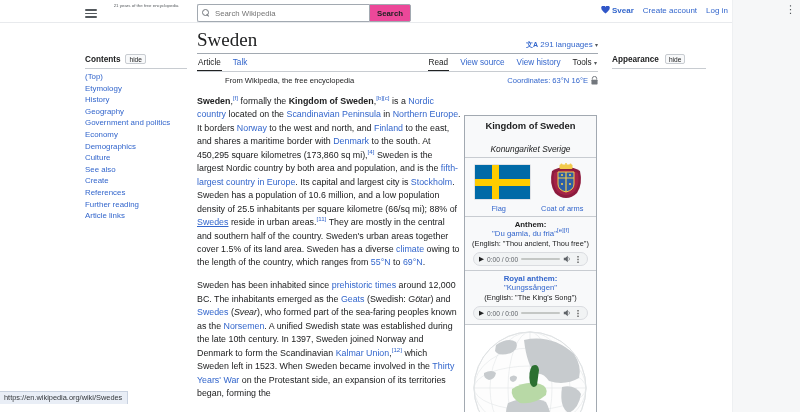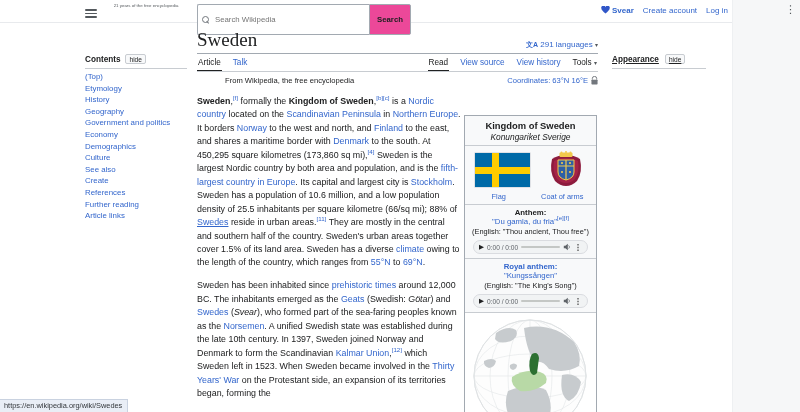--- a/index.html
+++ b/index.html
@@ -10,21 +10,21 @@
   #gutter{position:absolute;left:732px;top:0;width:68px;height:412px;background:#f6f7f8;border-left:1px solid #eef0f2;}
   #gutter .dots{position:absolute;right:4px;top:3px;font-size:11px;color:#54595d;cursor:pointer;letter-spacing:0;}
 
   
   #header{position:absolute;left:0;top:0;width:732px;height:23px;background:#fff;border-bottom:1px solid #e8eaed;}
   #hamburger{position:absolute;left:85px;top:7px;width:12px;cursor:pointer;}
   #hamburger i{display:block;height:1.6px;background:#54595d;margin:2px 0;border-radius:1px;}
   #logo{position:absolute;left:110px;top:2px;width:72px;text-align:center;cursor:pointer;}
   #logo .wm{font-family:"Liberation Serif",serif;font-weight:bold;font-size:10px;letter-spacing:.6px;color:#101418;}
   #logo .tag{font-size:4.4px;color:#54595d;margin-top:1px;white-space:nowrap;}
-  #searchwrap{position:absolute;left:197px;top:4px;display:flex;height:31px;}
+  #searchwrap{position:absolute;left:197px;top:4px;display:flex;height:18px;}
   #searchbox{display:flex;align-items:center;width:172px;border:1px solid #a2a9b1;border-right:none;border-radius:2px 0 0 2px;background:#fff;padding:0 4px;}
   #searchbox input{border:none;outline:none;flex:1;font-size:7.8px;color:#202122;background:transparent;font-family:"Liberation Sans",sans-serif;}
   #searchbtn{border:1px solid #a2a9b1;background:#ec4899;border-radius:0 2px 2px 0;font-size:7.8px;font-weight:bold;color:#202122;padding:0 7px;cursor:pointer;}
   .mag{width:8px;height:8px;margin-right:3px;position:relative;flex:none;}
   .mag::before{content:"";position:absolute;left:0;top:0;width:5px;height:5px;border:1.2px solid #72777d;border-radius:50%;}
   .mag::after{content:"";position:absolute;left:5.4px;top:5.4px;width:3px;height:1.2px;background:#72777d;transform:rotate(45deg);transform-origin:0 0;}
   #hdr-right{position:absolute;left:601px;top:6px;display:flex;gap:9px;align-items:center;font-size:8px;white-space:nowrap;}
   #hdr-right .lk{color:#3366cc;cursor:pointer;}
   .heart{width:9px;height:8px;display:inline-block;vertical-align:-1px;margin-right:2px;}
 
@@ -56,46 +56,46 @@
 
   
   .lnk{color:#3366cc;cursor:pointer;}
   .b{font-weight:bold;}
   .i{font-style:italic;}
   .u{text-decoration:underline;}
   .sup{font-size:6.2px;vertical-align:super;line-height:0;}
 
   
   #appearance{position:absolute;left:612px;top:54px;width:94px;font-size:8.2px;}
-  #appearance .head{display:flex;align-items:center;gap:6px;border-bottom:1px solid #c8ccd1;padding-bottom:4px;text-decoration:underline;}
+  #appearance .head{display:flex;align-items:center;gap:6px;border-bottom:1px solid #c8ccd1;padding-bottom:4px;}
 
   
   #infobox{position:absolute;left:464px;top:115px;width:133px;background:#f8f9fa;border:1px solid #a2a9b1;font-size:7.5px;padding:2px 2px 0 2px;}
   #infobox .ib-title{text-align:center;font-weight:bold;font-size:9.4px;margin-top:2px;}
-  #infobox .ib-native{text-align:center;font-style:italic;font-size:8.4px;margin:1px 0 3px 0;}
+  #infobox .ib-native{text-align:center;font-style:italic;font-size:8.4px;margin:13px 0 3px 0;}
   .ib-div{border-top:1px solid #c8ccd1;margin:3px -2px 3px -2px;}
   #flagsrow{display:flex;justify-content:space-around;align-items:center;margin:4px 0 2px 0;}
   #flag{width:55px;height:34px;position:relative;cursor:pointer;box-shadow:0 0 0 0.5px #c8ccd1;}
   #flag .v{position:absolute;left:17px;top:0;width:7px;height:34px;}
   #flag .h{position:absolute;left:0;top:13.5px;width:55px;height:7px;}
   #caprow{display:flex;margin-bottom:2px;}
   #caprow div{flex:1;text-align:center;color:#3366cc;font-size:7.4px;cursor:pointer;}
   .anthem-label{text-align:center;font-weight:bold;font-size:7.8px;}
   .anthem-label .lk{color:#3366cc;cursor:pointer;}
   .anthem-title{text-align:center;color:#3366cc;font-size:7.8px;cursor:pointer;}
   .anthem-en{text-align:center;font-size:7.4px;margin-top:1px;}
   .player{display:flex;align-items:center;gap:3px;background:#f1f3f4;border:1px solid #dadce0;border-radius:8px;height:14px;margin:4px 6px;padding:0 5px;cursor:pointer;}
   .player .play{font-size:6.5px;color:#202122;}
   .player .time{font-size:6.6px;color:#5f6368;white-space:nowrap;}
   .player .seek{flex:1;height:1.6px;background:#c4c7c5;border-radius:1px;}
   .player .menu{font-size:8px;color:#444;font-weight:bold;}
   #globebox{background:#fff;margin:3px -2px 0 -2px;border-top:1px solid #c8ccd1;height:130px;overflow:hidden;text-align:center;}
 
   
-  #statusbar{position:absolute;left:0;bottom:0;background:#e9eef6;border:1px solid #c9d2e0;border-left:none;border-bottom:none;font-size:7.4px;color:#33373b;padding:1.5px 5px 2px 4px;}
+  #statusbar{position:absolute;left:0;bottom:8px;background:#e9eef6;border:1px solid #c9d2e0;border-left:none;border-bottom:none;font-size:7.4px;color:#33373b;padding:1.5px 5px 2px 4px;}
 </style>
 </head>
 <body>
 
 <div id="gutter">
   <span class="dots">⋮</span>
 </div>
 
 <div id="header">
   <div id="hamburger">

